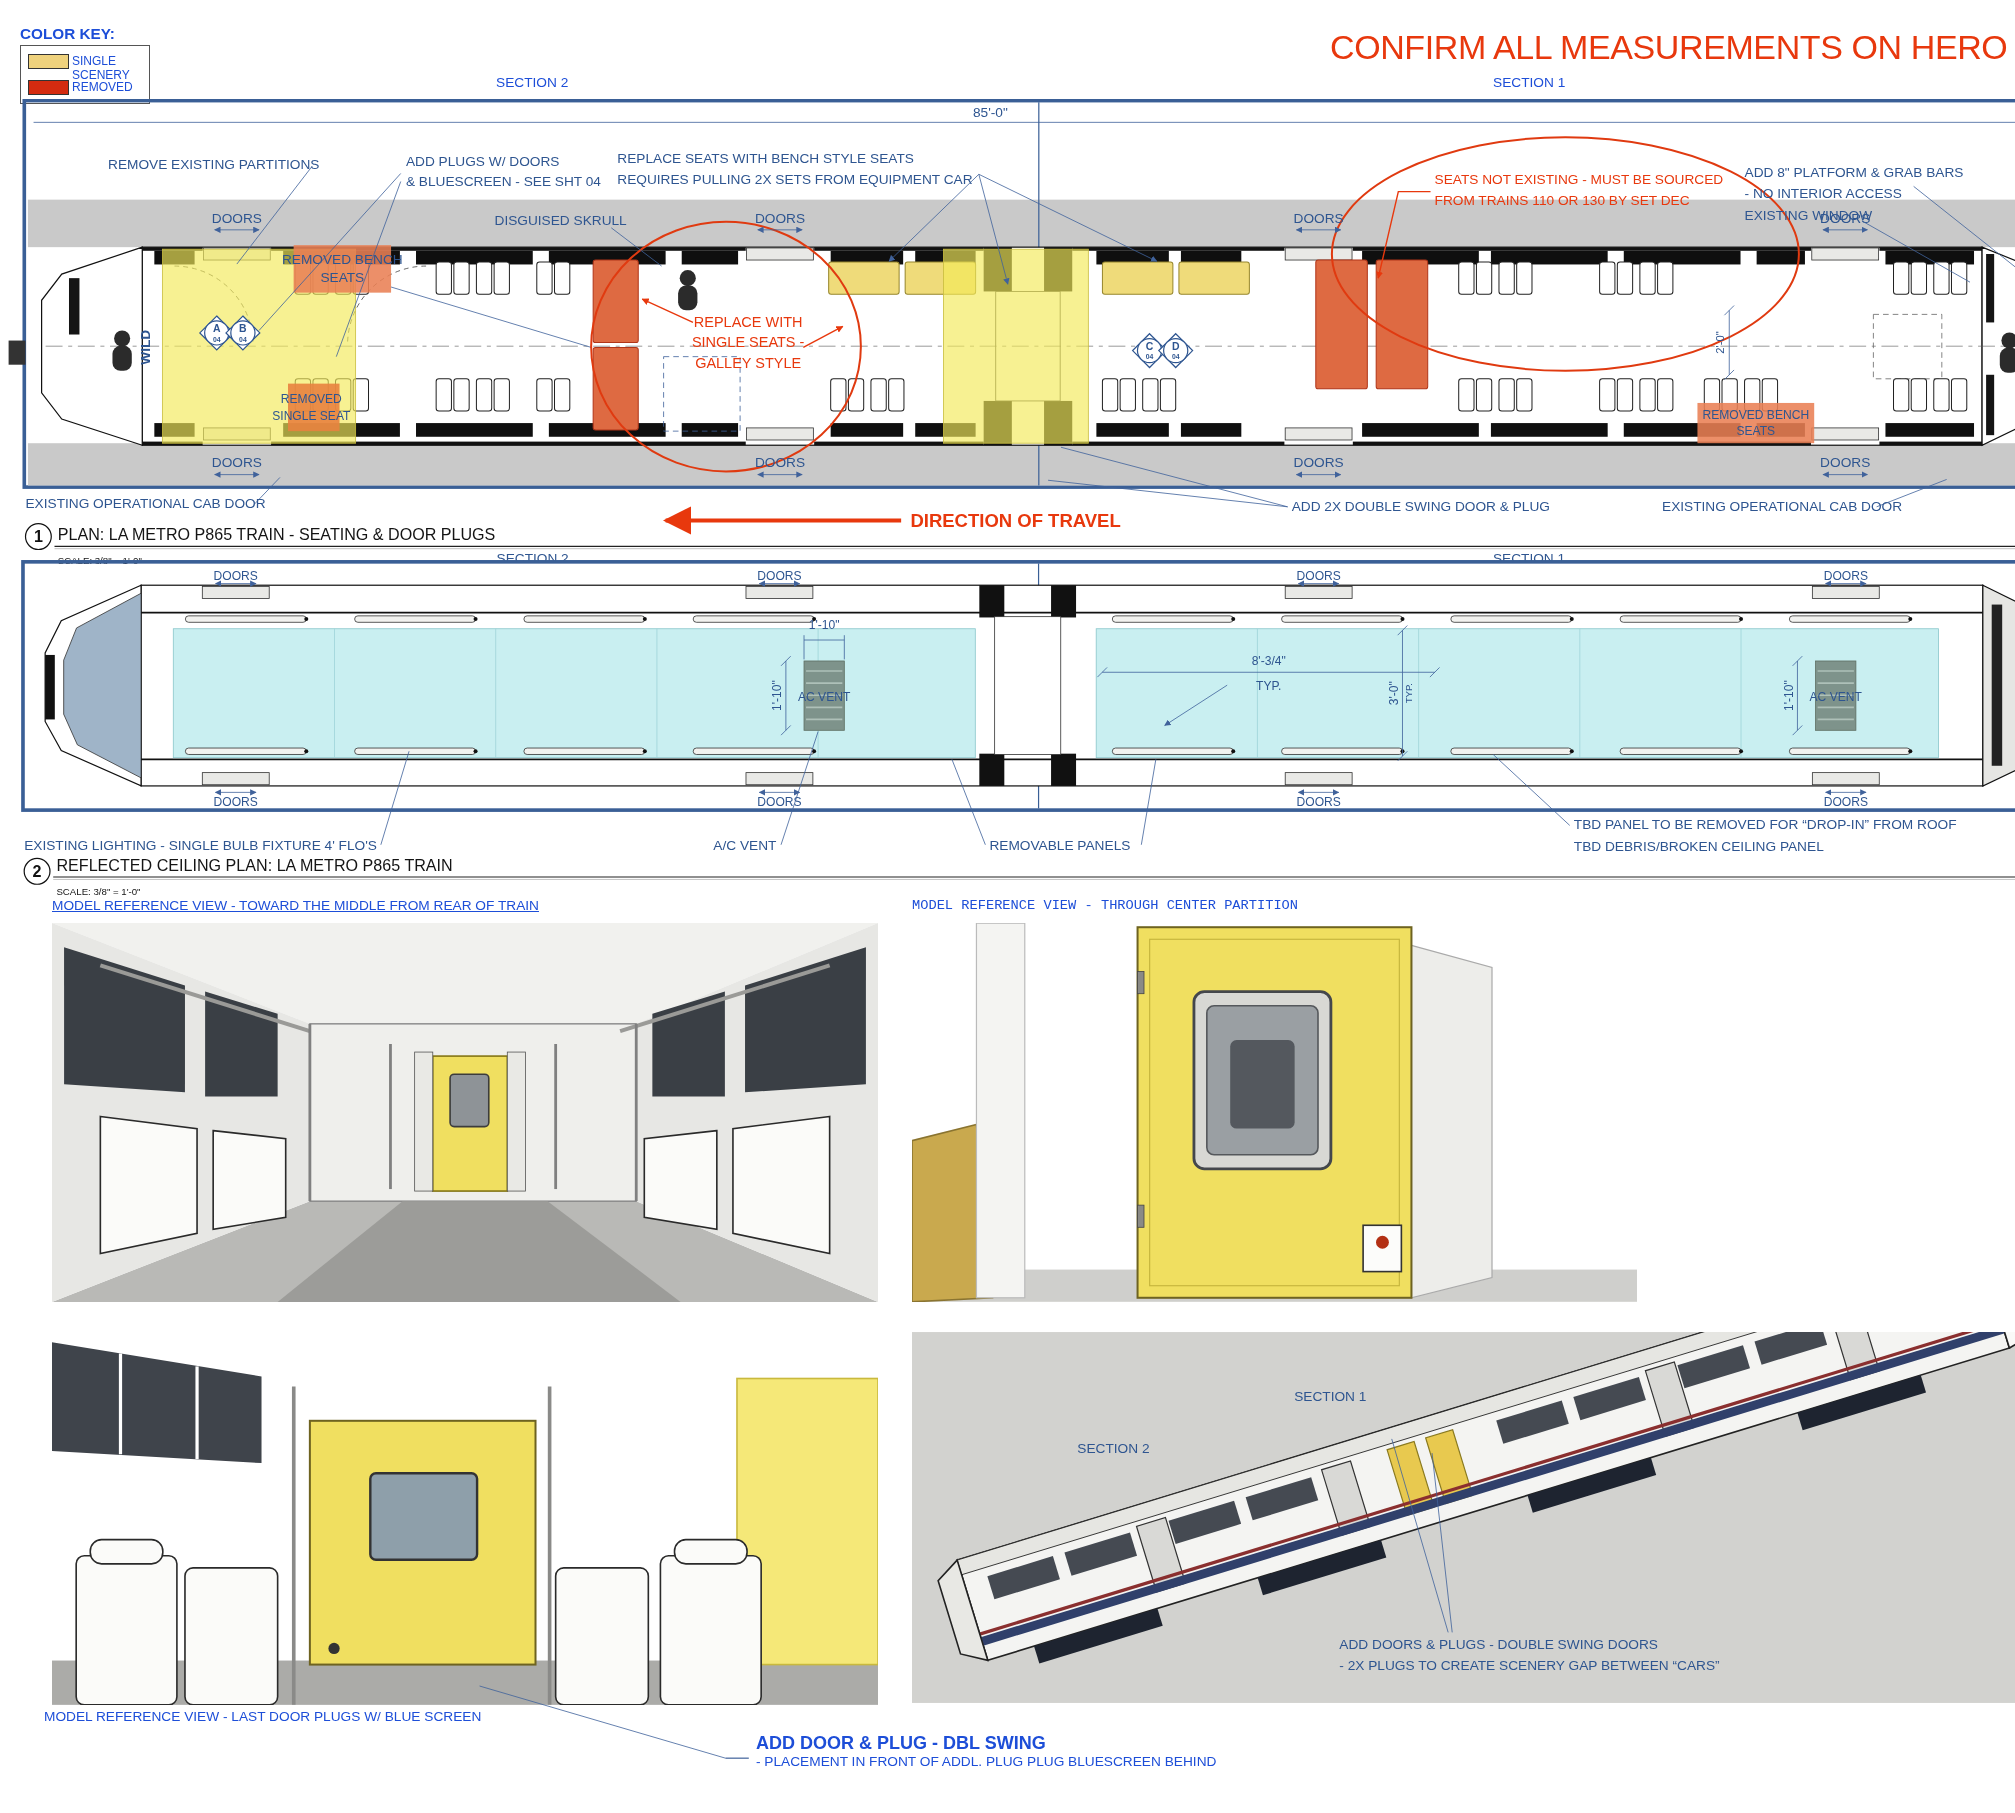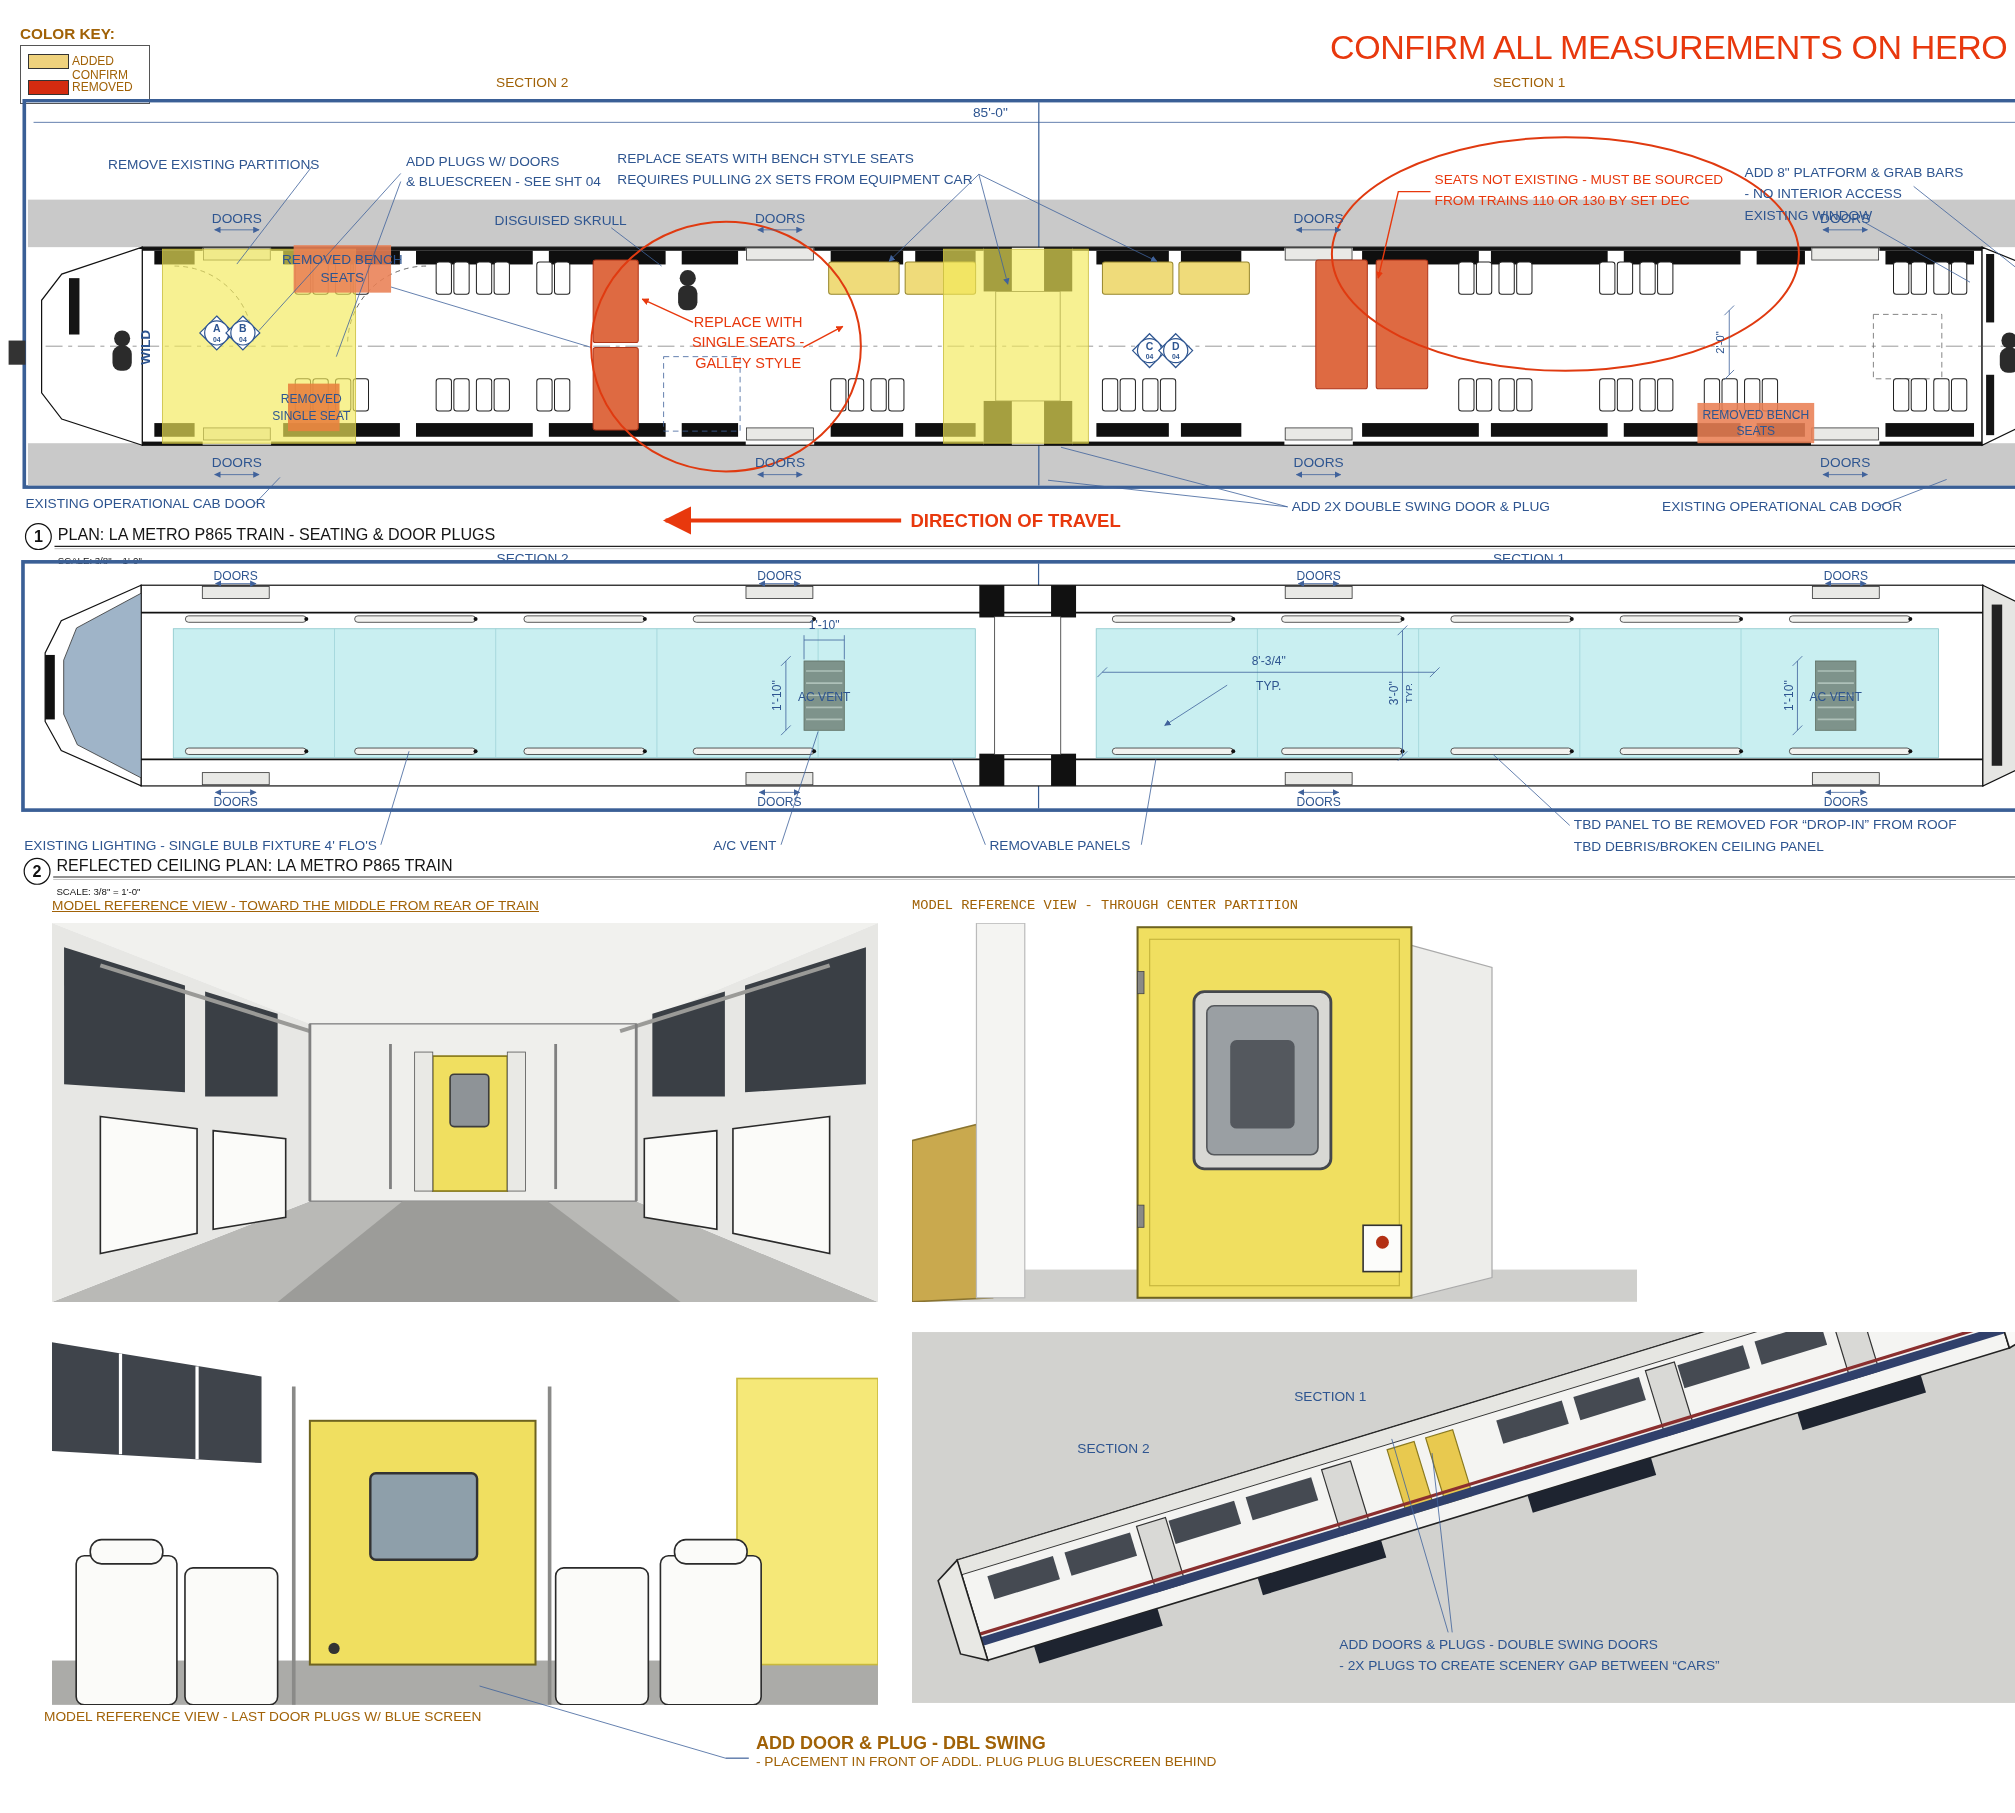--- a/index.html
+++ b/index.html
@@ -1,19 +1,19 @@
 <!DOCTYPE html>
 <html style="font-size:6.4px"><head>
 <meta charset="utf-8">
 <style>
   html,body{margin:0;padding:0;}
   body{width:2539px;height:1814px;position:relative;background:#fff;
        font-family:"Liberation Sans",sans-serif;overflow:hidden;}
   .abs{position:absolute;}
-  .blue{color:#a16207;}
+  .blue{color:#1d4ed8;}
   .red{color:#E8380D;}
   svg text{font-family:"Liberation Sans",sans-serif;}
   .bl{fill:#2E5590;}
   .rd{fill:#E8380D;}
   .dk{fill:#141414;}
   .t24{font-size:24px;} .t28{font-size:28px;} .t30{font-size:30px;}
   .t34{font-size:34px;} .t36{font-size:36px;} .t40{font-size:40px;}
   .t46{font-size:46px;font-weight:bold;}
   .ln{stroke:#40629B;stroke-width:2;fill:none;}
   .rln{stroke:#E8380D;stroke-width:3.5;fill:none;}
@@ -30,21 +30,21 @@
   .bar{fill:#F2F2EF;stroke:#333;stroke-width:2;}
   .person{fill:#2b2b2b;}
 </style>
 </head>
 <body>
 
 <div class="abs" style="left:20px;top:25px;">
   <div class="blue" style="font-size:15.3px;font-weight:bold;">COLOR KEY:</div>
   <div style="position:relative;width:128px;height:57px;border:0.8px solid #555;background:#fff;margin-top:1.6px;">
     <div class="abs" style="left:7.3px;top:8.9px;width:39px;height:13px;background:#EFD27D;border:0.8px solid #333;"></div>
-    <div class="abs blue" style="left:51px;top:8.9px;font-size:12px;">ADDED CONFIRM</div>
+    <div class="abs blue" style="left:51px;top:8.9px;font-size:12px;">SINGLE SCENERY</div>
     <div class="abs" style="left:7.3px;top:34px;width:39px;height:13px;background:#D42B10;border:0.8px solid #333;"></div>
     <div class="abs blue" style="left:51px;top:34px;font-size:12px;">REMOVED</div>
   </div>
 </div>
 
 <div class="abs red" style="left:1330px;top:28px;width:1197px;text-align:right;font-size:34px;white-space:nowrap;letter-spacing:-0.4px;">CONFIRM ALL MEASUREMENTS ON HERO TRAIN BEFORE CONSTRUCTION</div>
 
 <div class="abs blue" style="left:496px;top:75px;font-size:13.7px;">SECTION 2</div>
 <div class="abs blue" style="left:1493px;top:75px;font-size:13.7px;">SECTION 1</div>
 

